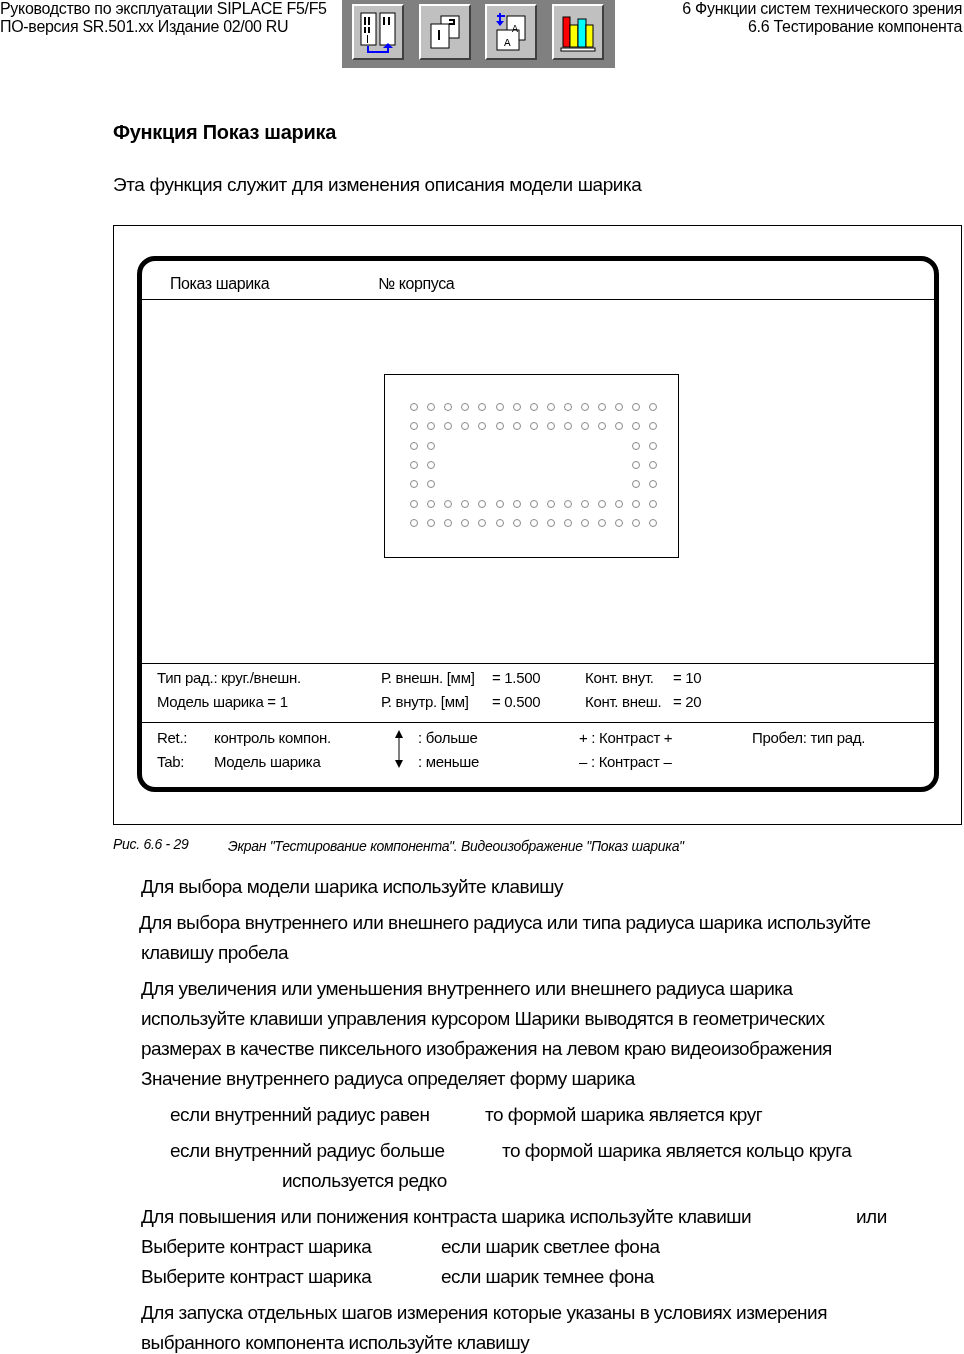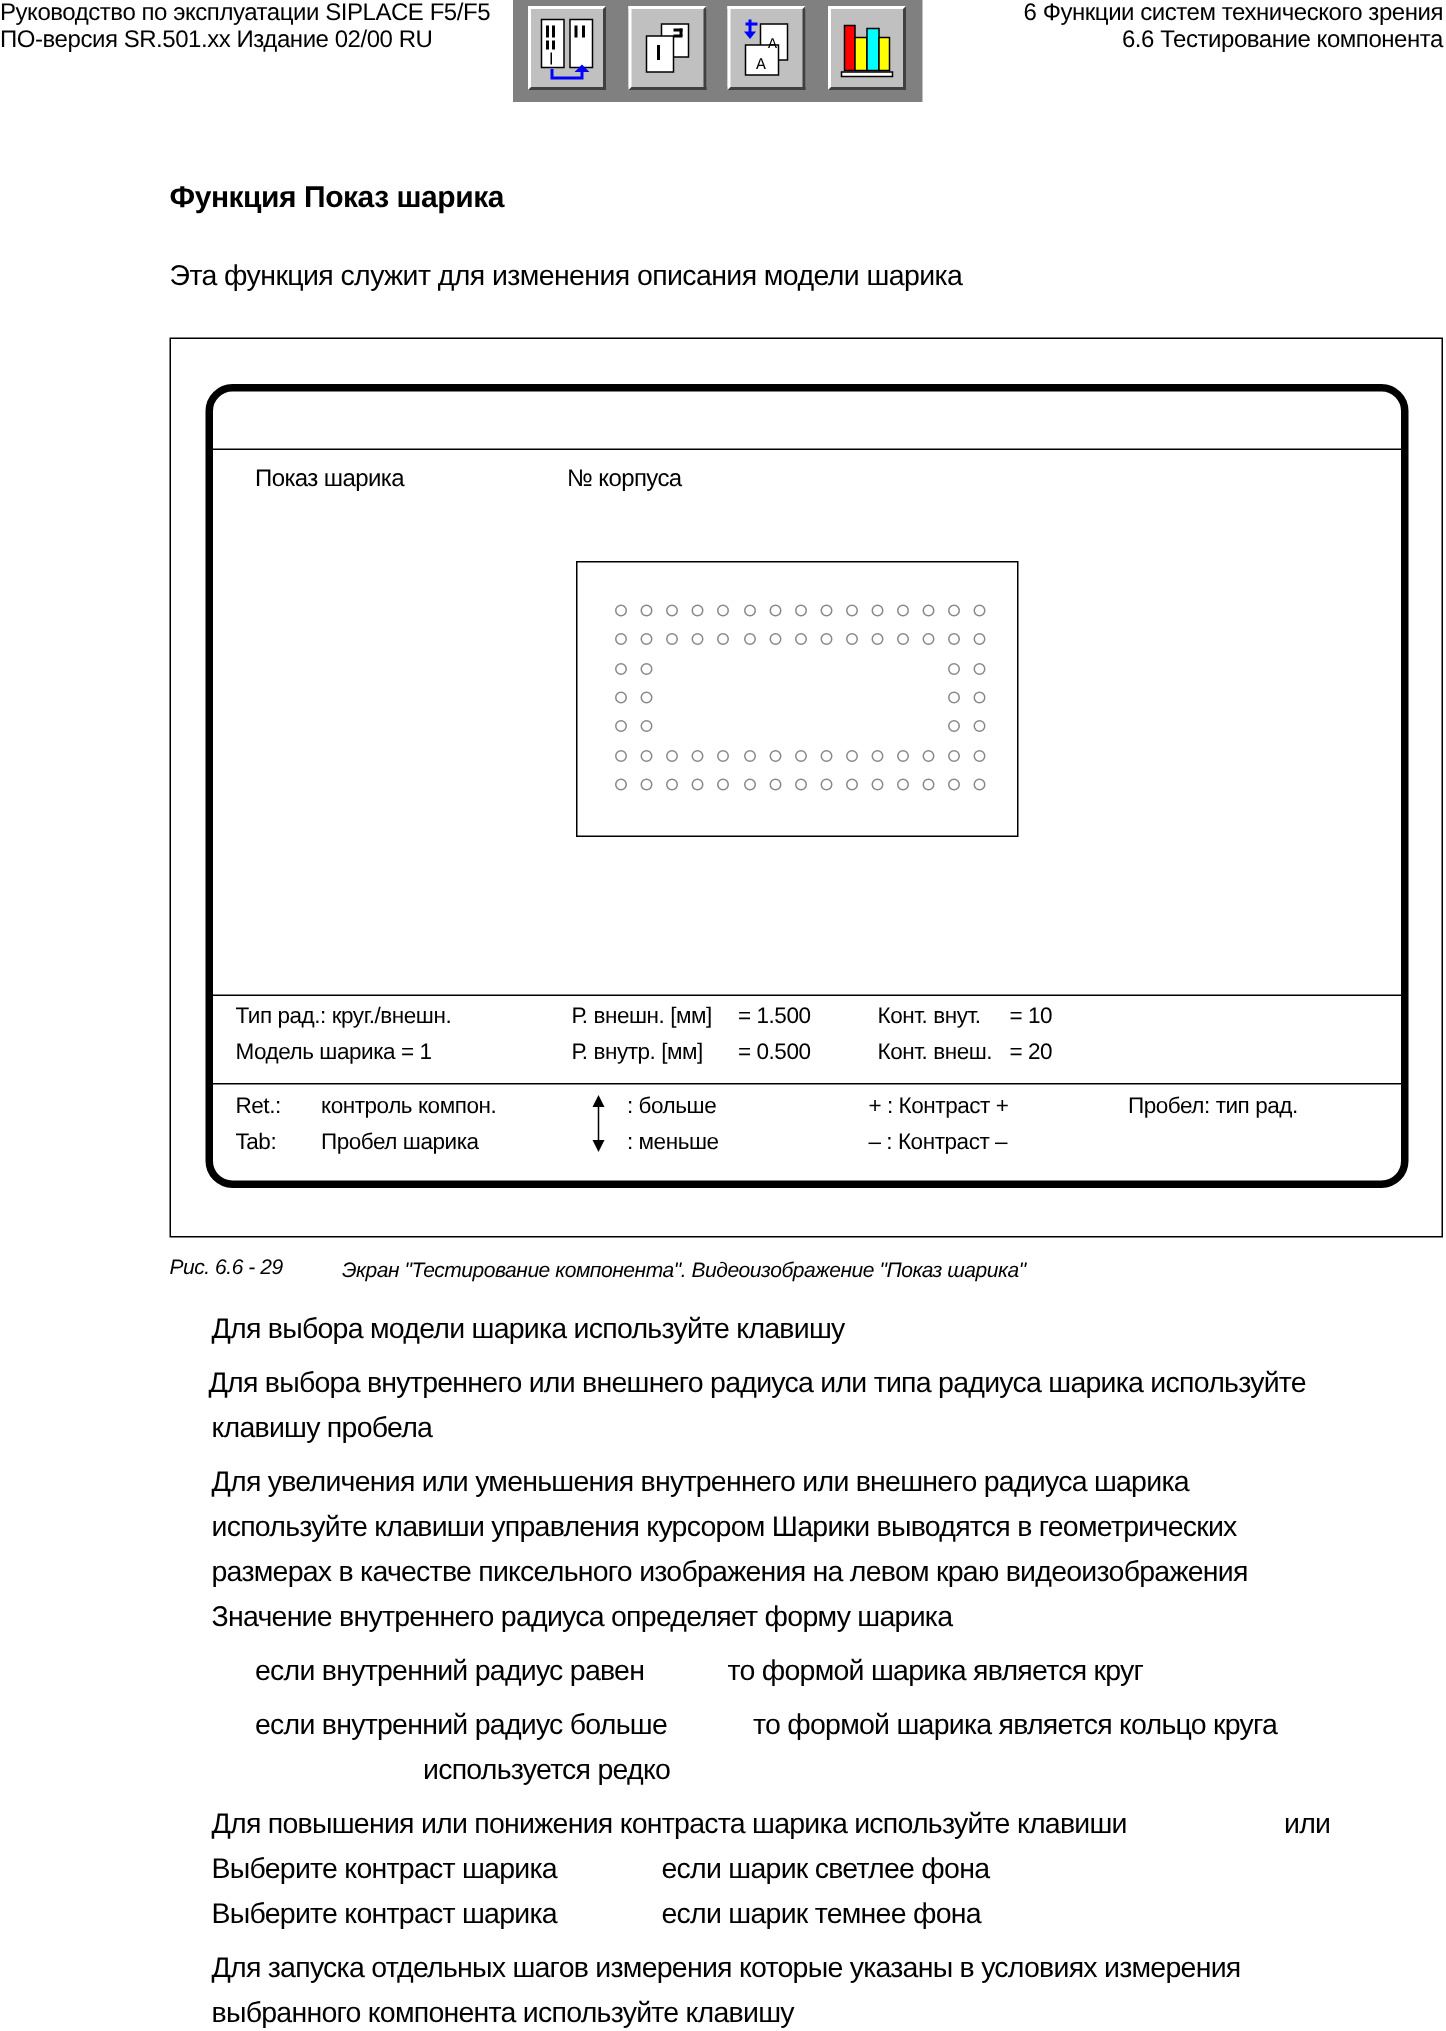--- a/index.html
+++ b/index.html
@@ -13,21 +13,21 @@
             border-right:2px solid #404040; border-bottom:2px solid #404040;
             box-sizing:border-box; }
   .tb-btn svg { position:absolute; left:4px; top:4px; }
   .title { font-size:20px; font-weight:bold; letter-spacing:-0.3px; }
   .intro { font-size:19px; letter-spacing:-0.4px; }
   .figframe { position:absolute; left:113px; top:225px; width:849px; height:600px;
               border:1px solid #000; box-sizing:border-box; }
   .screen { position:absolute; left:137px; top:256px; width:802px; height:536px;
             border:5px solid #000; border-radius:18px; box-sizing:border-box; }
   .hline { position:absolute; left:0; right:0; height:1px; background:#000; }
-  .scr-txt { font-size:16px; letter-spacing:-0.4px;margin-top:36px; }
+  .scr-txt { font-size:16px; letter-spacing:-0.4px; }
   .scr-sm { font-size:15px; letter-spacing:-0.3px; }
   .bga { position:absolute; left:384px; top:374px; width:295px; height:184px;
          border:1px solid #000; box-sizing:border-box; }
   .ball { position:absolute; width:8px; height:8px; border:1px solid #888; border-radius:50%;
           box-sizing:border-box; }
   .caption { font-size:14px; font-style:italic; letter-spacing:-0.3px; }
   .body-txt { font-size:19px; letter-spacing:-0.5px; }
 </style>
 </head>
 <body>
@@ -179,21 +179,21 @@
 <div class="abs scr-sm" style="left:381px;top:693px;">Р. внутр. [мм]</div>
 <div class="abs scr-sm" style="left:492px;top:693px;">= 0.500</div>
 <div class="abs scr-sm" style="left:585px;top:669px;">Конт. внут.</div>
 <div class="abs scr-sm" style="left:673px;top:669px;">= 10</div>
 <div class="abs scr-sm" style="left:585px;top:693px;">Конт. внеш.</div>
 <div class="abs scr-sm" style="left:673px;top:693px;">= 20</div>
 
 <div class="abs scr-sm" style="left:157px;top:729px;">Ret.:</div>
 <div class="abs scr-sm" style="left:214px;top:729px;">контроль компон.</div>
 <div class="abs scr-sm" style="left:157px;top:753px;">Tab:</div>
-<div class="abs scr-sm" style="left:214px;top:753px;">Пробел шарика</div>
+<div class="abs scr-sm" style="left:214px;top:753px;">Модель шарика</div>
 <svg class="abs" style="left:394px;top:729px;" width="10" height="40">
   <polygon points="5,1 1,9 9,9" fill="#000"></polygon>
   <line x1="5" y1="8" x2="5" y2="32" stroke="#000" stroke-width="1"></line>
   <polygon points="5,39 1,31 9,31" fill="#000"></polygon>
 </svg>
 <div class="abs scr-sm" style="left:418px;top:729px;">: больше</div>
 <div class="abs scr-sm" style="left:418px;top:753px;">: меньше</div>
 <div class="abs scr-sm" style="left:579px;top:729px;">+ : Контраст +</div>
 <div class="abs scr-sm" style="left:579px;top:753px;">– : Контраст –</div>
 <div class="abs scr-sm" style="left:752px;top:729px;">Пробел: тип рад.</div>

